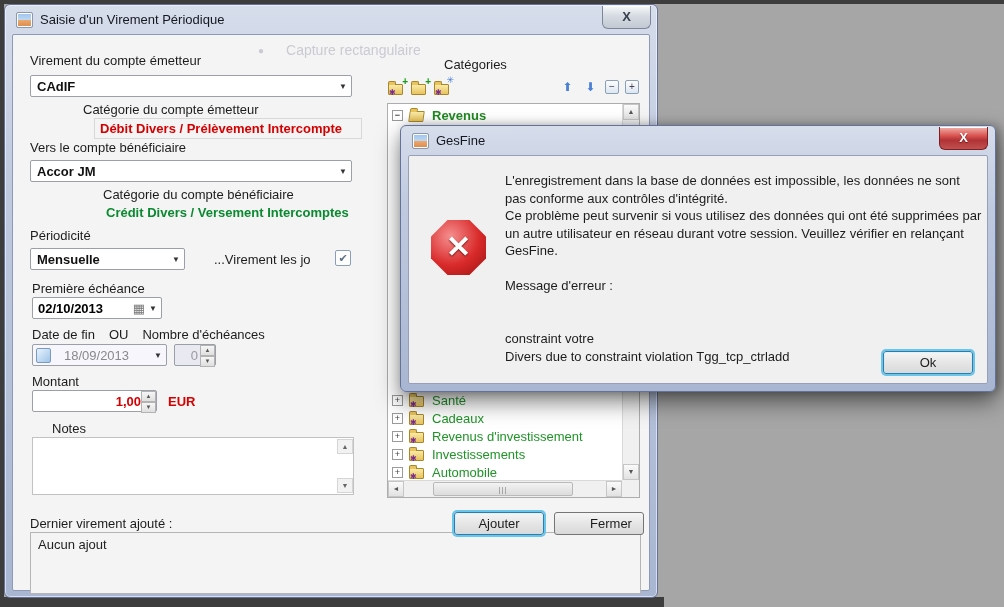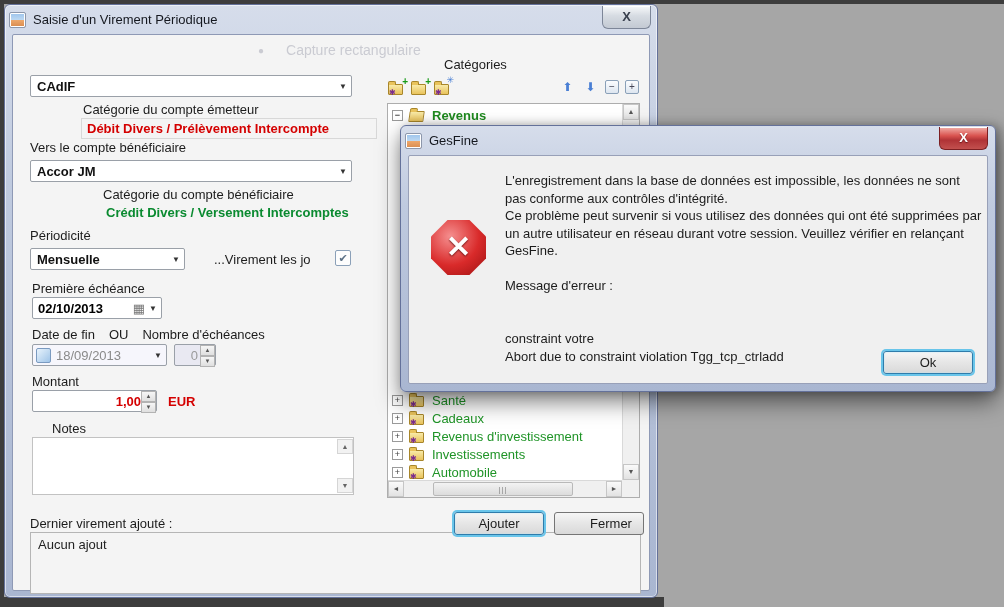--- a/index.html
+++ b/index.html
@@ -8,21 +8,21 @@
 
   
   .frame-top { position:absolute; left:0; top:0; width:1004px; height:4px; background:#3d3d3d; }
   .frame-left { position:absolute; left:0; top:0; width:4px; height:607px; background:#3d3d3d; }
   .frame-bottom { position:absolute; left:0; top:597px; width:664px; height:10px; background:#3d3d3d; }
 
   
   .win { position:absolute; border:1px solid #64719a; border-radius:6px;
          background:linear-gradient(180deg,#d6ddeb 0%,#bfcadf 30%,#a9b6d1 100%);
          box-shadow:inset 0 0 0 1px rgba(255,255,255,.55); }
-  .titlebar { height:29px; display:flex; align-items:center; padding-left:4px; gap:7px;text-align:center; }
+  .titlebar { height:29px; display:flex; align-items:center; padding-left:11px; gap:7px;text-align:center; }
   .title { font-size:13px; color:#15181f; }
   .app-icon { width:17px; height:16px; border:1px solid #8d97ab; border-radius:2px; background:
       linear-gradient(180deg,#9cc3ec 0%,#bcd8f2 48%,#eda76b 52%,#d88a4e 100%); box-shadow:inset 0 0 0 1px #fff; }
   .close-btn { position:absolute; top:1px; width:49px; height:23px; border:1px solid #7d8698;
       border-top:none; border-radius:0 0 6px 6px; background:linear-gradient(180deg,#f7f9fb,#d6dbe2 45%,#c3c9d3);
       color:#39404e; font-weight:bold; font-size:13px; text-align:center; line-height:22px; cursor:pointer;
       box-shadow:inset 0 1px 0 #fff; }
   .close-btn.red { background:linear-gradient(180deg,#f2b2ab,#d9534f 40%,#b03336 60%,#c2504e);
       border-color:#7c1f22; color:#fff; text-shadow:0 1px 1px #6e1a1c; }
 
@@ -125,26 +125,27 @@
 
 <div class="win" id="main-win">
   <div class="titlebar">
     <span class="app-icon"></span>
     <span class="title">Saisie d'un Virement Périodique</span>
   </div>
   <div class="close-btn" style="right:6px;">X</div>
 
   <div class="client">
 
+    <div class="lbl" style="left:17px; top:18px;">Virement du compte émetteur</div>
     <div class="combo" style="left:17px; top:40px; width:322px;">
       <span class="val">CAdIF</span>
       <span class="arr">▼</span>
     </div>
     <div class="lbl" style="left:70px; top:67px;">Catégorie du compte émetteur</div>
-    <div class="boxed-val red" style="left:68px; top:83px; width:296px;">Débit Divers / Prélèvement Intercompte</div>
+    <div class="boxed-val red" style="left:81px; top:83px; width:268px;">Débit Divers / Prélèvement Intercompte</div>
 
     <div class="lbl" style="left:17px; top:105px;">Vers le compte bénéficiaire</div>
     <div class="combo" style="left:17px; top:125px; width:322px;">
       <span class="val">Accor JM</span>
       <span class="arr">▼</span>
     </div>
     <div class="lbl" style="left:90px; top:152px;">Catégorie du compte bénéficiaire</div>
     <div class="boxed-val green-t" style="left:88px; top:168px; border:none;">Crédit Divers / Versement Intercomptes</div>
 
     <div class="lbl" style="left:17px; top:193px;">Périodicité</div>
@@ -162,21 +163,21 @@
       <span class="arr">▼</span>
     </div>
 
     <div style="position:absolute; left:19px; top:292px; display:flex; gap:14px;">
       <span class="lbl" style="position:static;text-align:center;">Date de fin</span>
       <span class="lbl" style="position:static;">OU</span>
       <span class="lbl" style="position:static;">Nombre d'échéances</span>
     </div>
     <div class="fld" style="left:19px; top:309px; width:135px; background:#f6f6fc;">
       <span class="chk-grad"></span>
-      <span style="color:#8a8a8a; padding-left:5px;">18/09/2013</span>
+      <span style="color:#8a8a8a; padding-left:13px;">18/09/2013</span>
       <span class="arr" style="margin-left:auto;">▼</span>
     </div>
     <div class="fld" style="left:161px; top:309px; width:42px; background:#e9e9f2;">
       <span style="flex:1; text-align:right; color:#9a9a9a; padding-right:2px;">0</span>
       <span class="spin-col">
         <span>▲</span>
         <span>▼</span>
       </span>
     </div>
 
@@ -304,17 +305,17 @@
   </div>
   <div class="close-btn red" style="right:7px;">X</div>
 
   <div class="client">
     <div class="err-icon">✕</div>
     <div class="err-text">
       <div class="err-msg">L'enregistrement dans la base de données est impossible, les données ne sont pas conforme aux contrôles d'intégrité.
 Ce problème peut survenir si vous utilisez des données qui ont été supprimées par un autre utilisateur en réseau durant votre session. Veuillez vérifier en relançant GesFine.</div>
       <div class="err-sub">Message d'erreur :</div>
       <div class="err-d1">constraint votre</div>
-      <div class="err-d2">Abort due to constraint violation Tgg_tcp_ctrladd</div>
+      <div class="err-d2">Divers due to constraint violation Tgg_tcp_ctrladd</div>
     </div>
     <div class="btn focus" style="right:14px; bottom:9px; width:90px; left:auto; top:auto; position:absolute;">Ok</div>
   </div>
 </div>
 
 </body></html>

